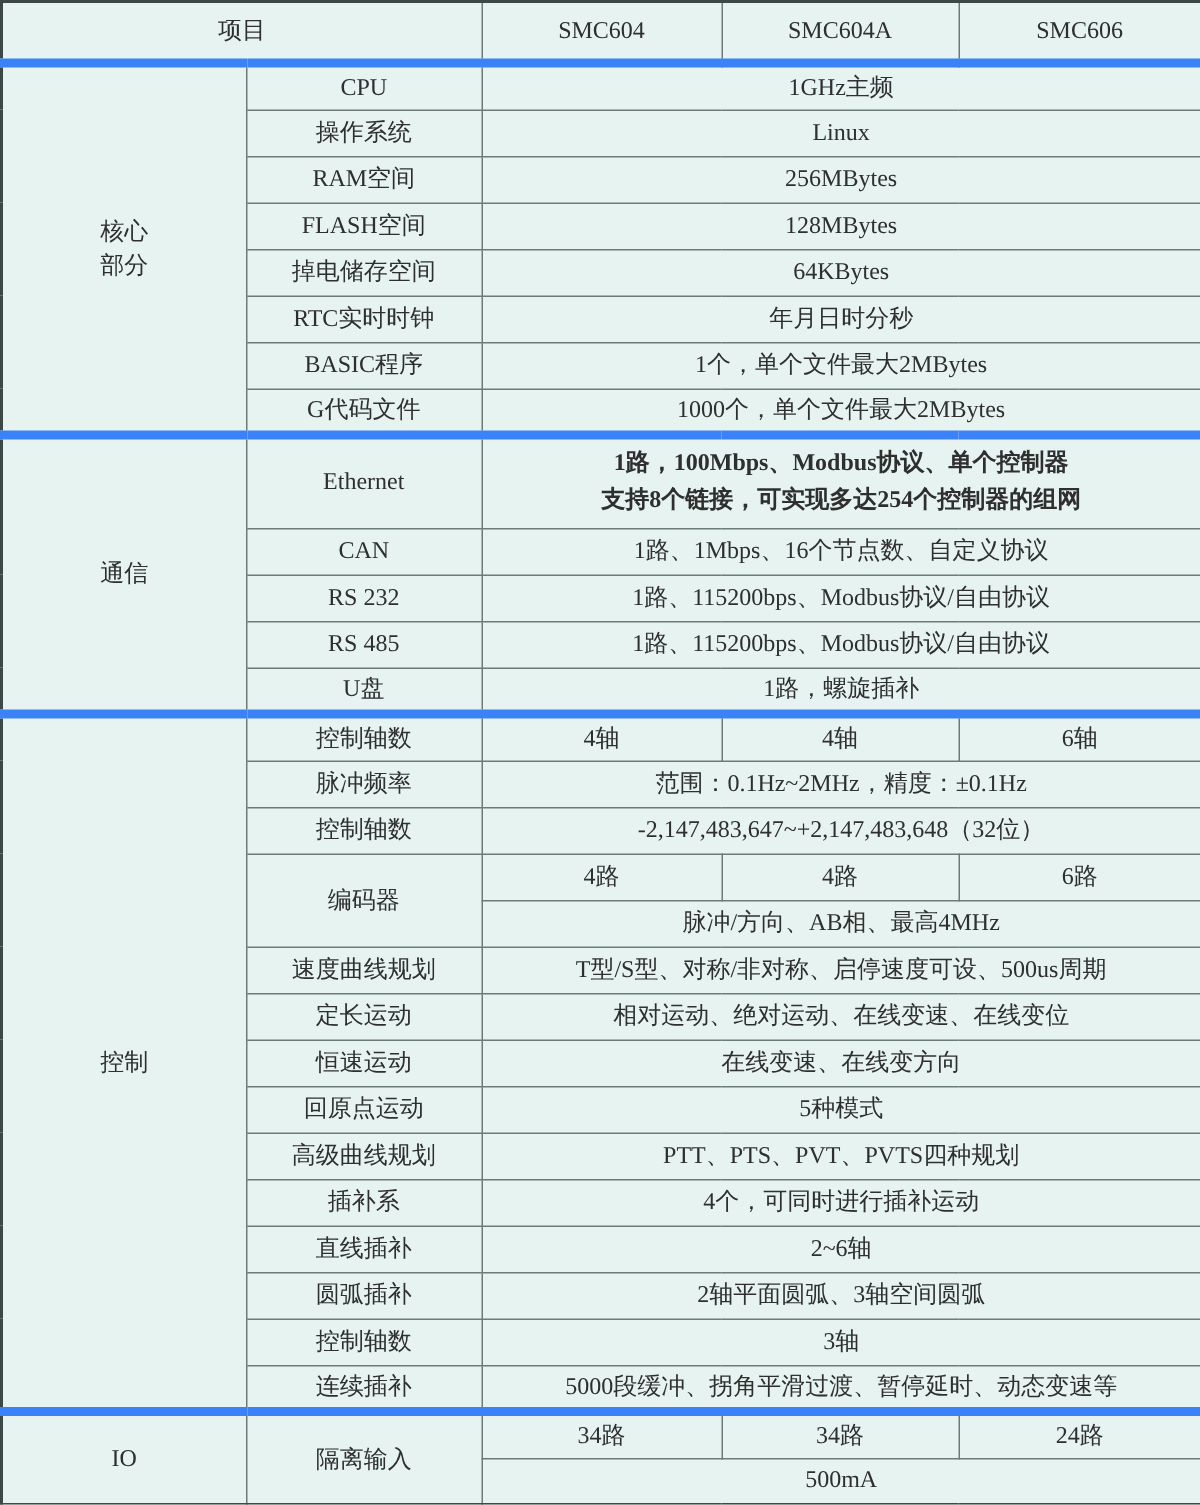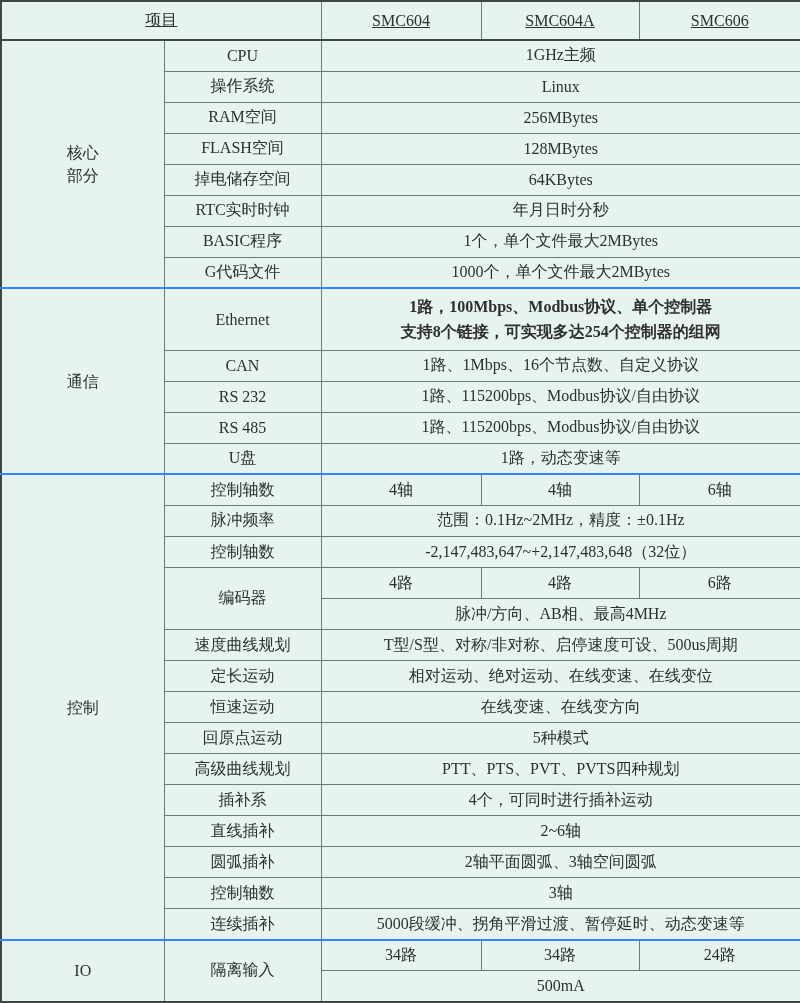--- a/index.html
+++ b/index.html
@@ -25,25 +25,24 @@
   td {
     border: 1px solid #6b7b78;
     text-align: center;
     vertical-align: middle;
     padding: 2px 4px;
     overflow: hidden;
   }
   thead td {
     border-bottom: 2px solid #3d4846;
     height: 33px;
-    text-decoration: underline;
   }
   tbody tr { height: 31px; }
   tr.row-tall { height: 62px; }
-  tr.section-start td { border-top: 2px solid #3b82f6; }
+  tr.section-start td { border-top: 6px solid #3b82f6; }
   .section-cell { white-space: pre-line; line-height: 1.45; }
   .value-line { line-height: 1.55; font-weight: bold; }
 </style>
 </head>
 <body>
 
 <table class="spec">
   <colgroup>
     <col style="width:163px">
     <col style="width:157px">
@@ -111,21 +110,21 @@
     <tr>
       <td>RS 232</td>
       <td colspan="3">1路、115200bps、Modbus协议/自由协议</td>
     </tr>
     <tr>
       <td>RS 485</td>
       <td colspan="3">1路、115200bps、Modbus协议/自由协议</td>
     </tr>
     <tr>
       <td>U盘</td>
-      <td colspan="3">1路，动态变速等</td>
+      <td colspan="3">1路，螺旋插补</td>
     </tr>
 
     <tr class="section-start">
       <td rowspan="15" class="section-cell">控制</td>
       <td>控制轴数</td>
       <td>4轴</td>
       <td>4轴</td>
       <td>6轴</td>
     </tr>
     <tr>

